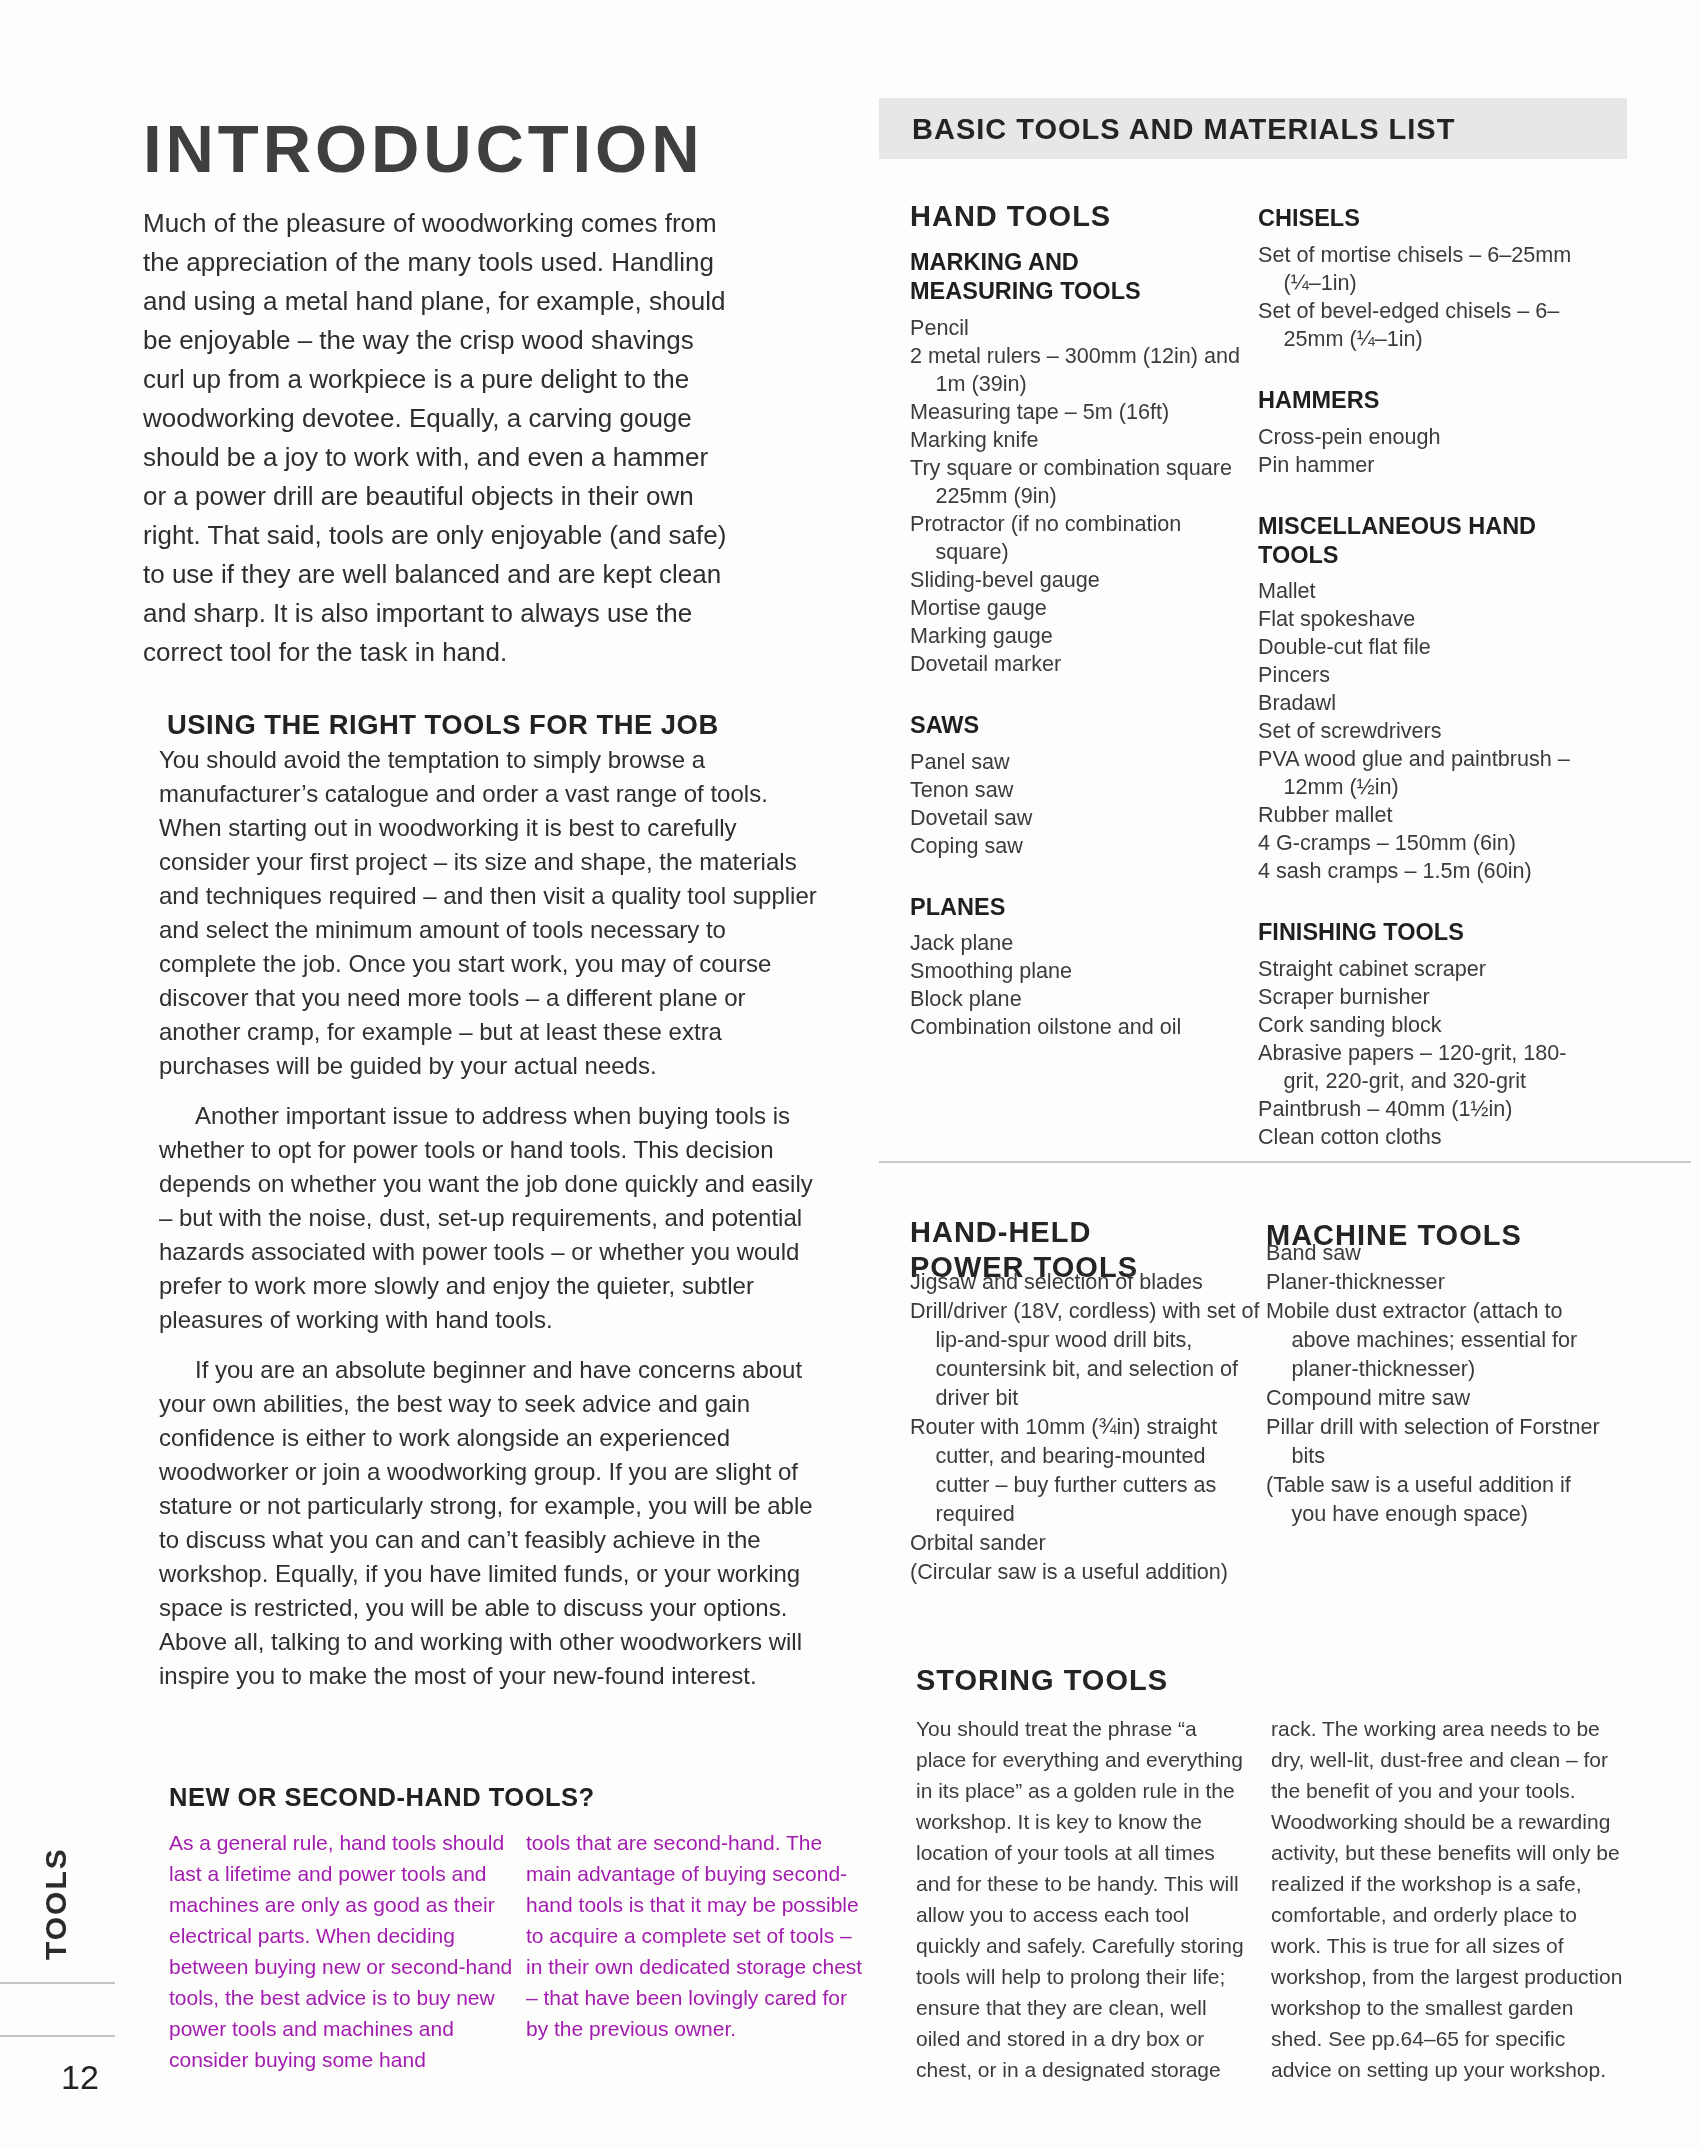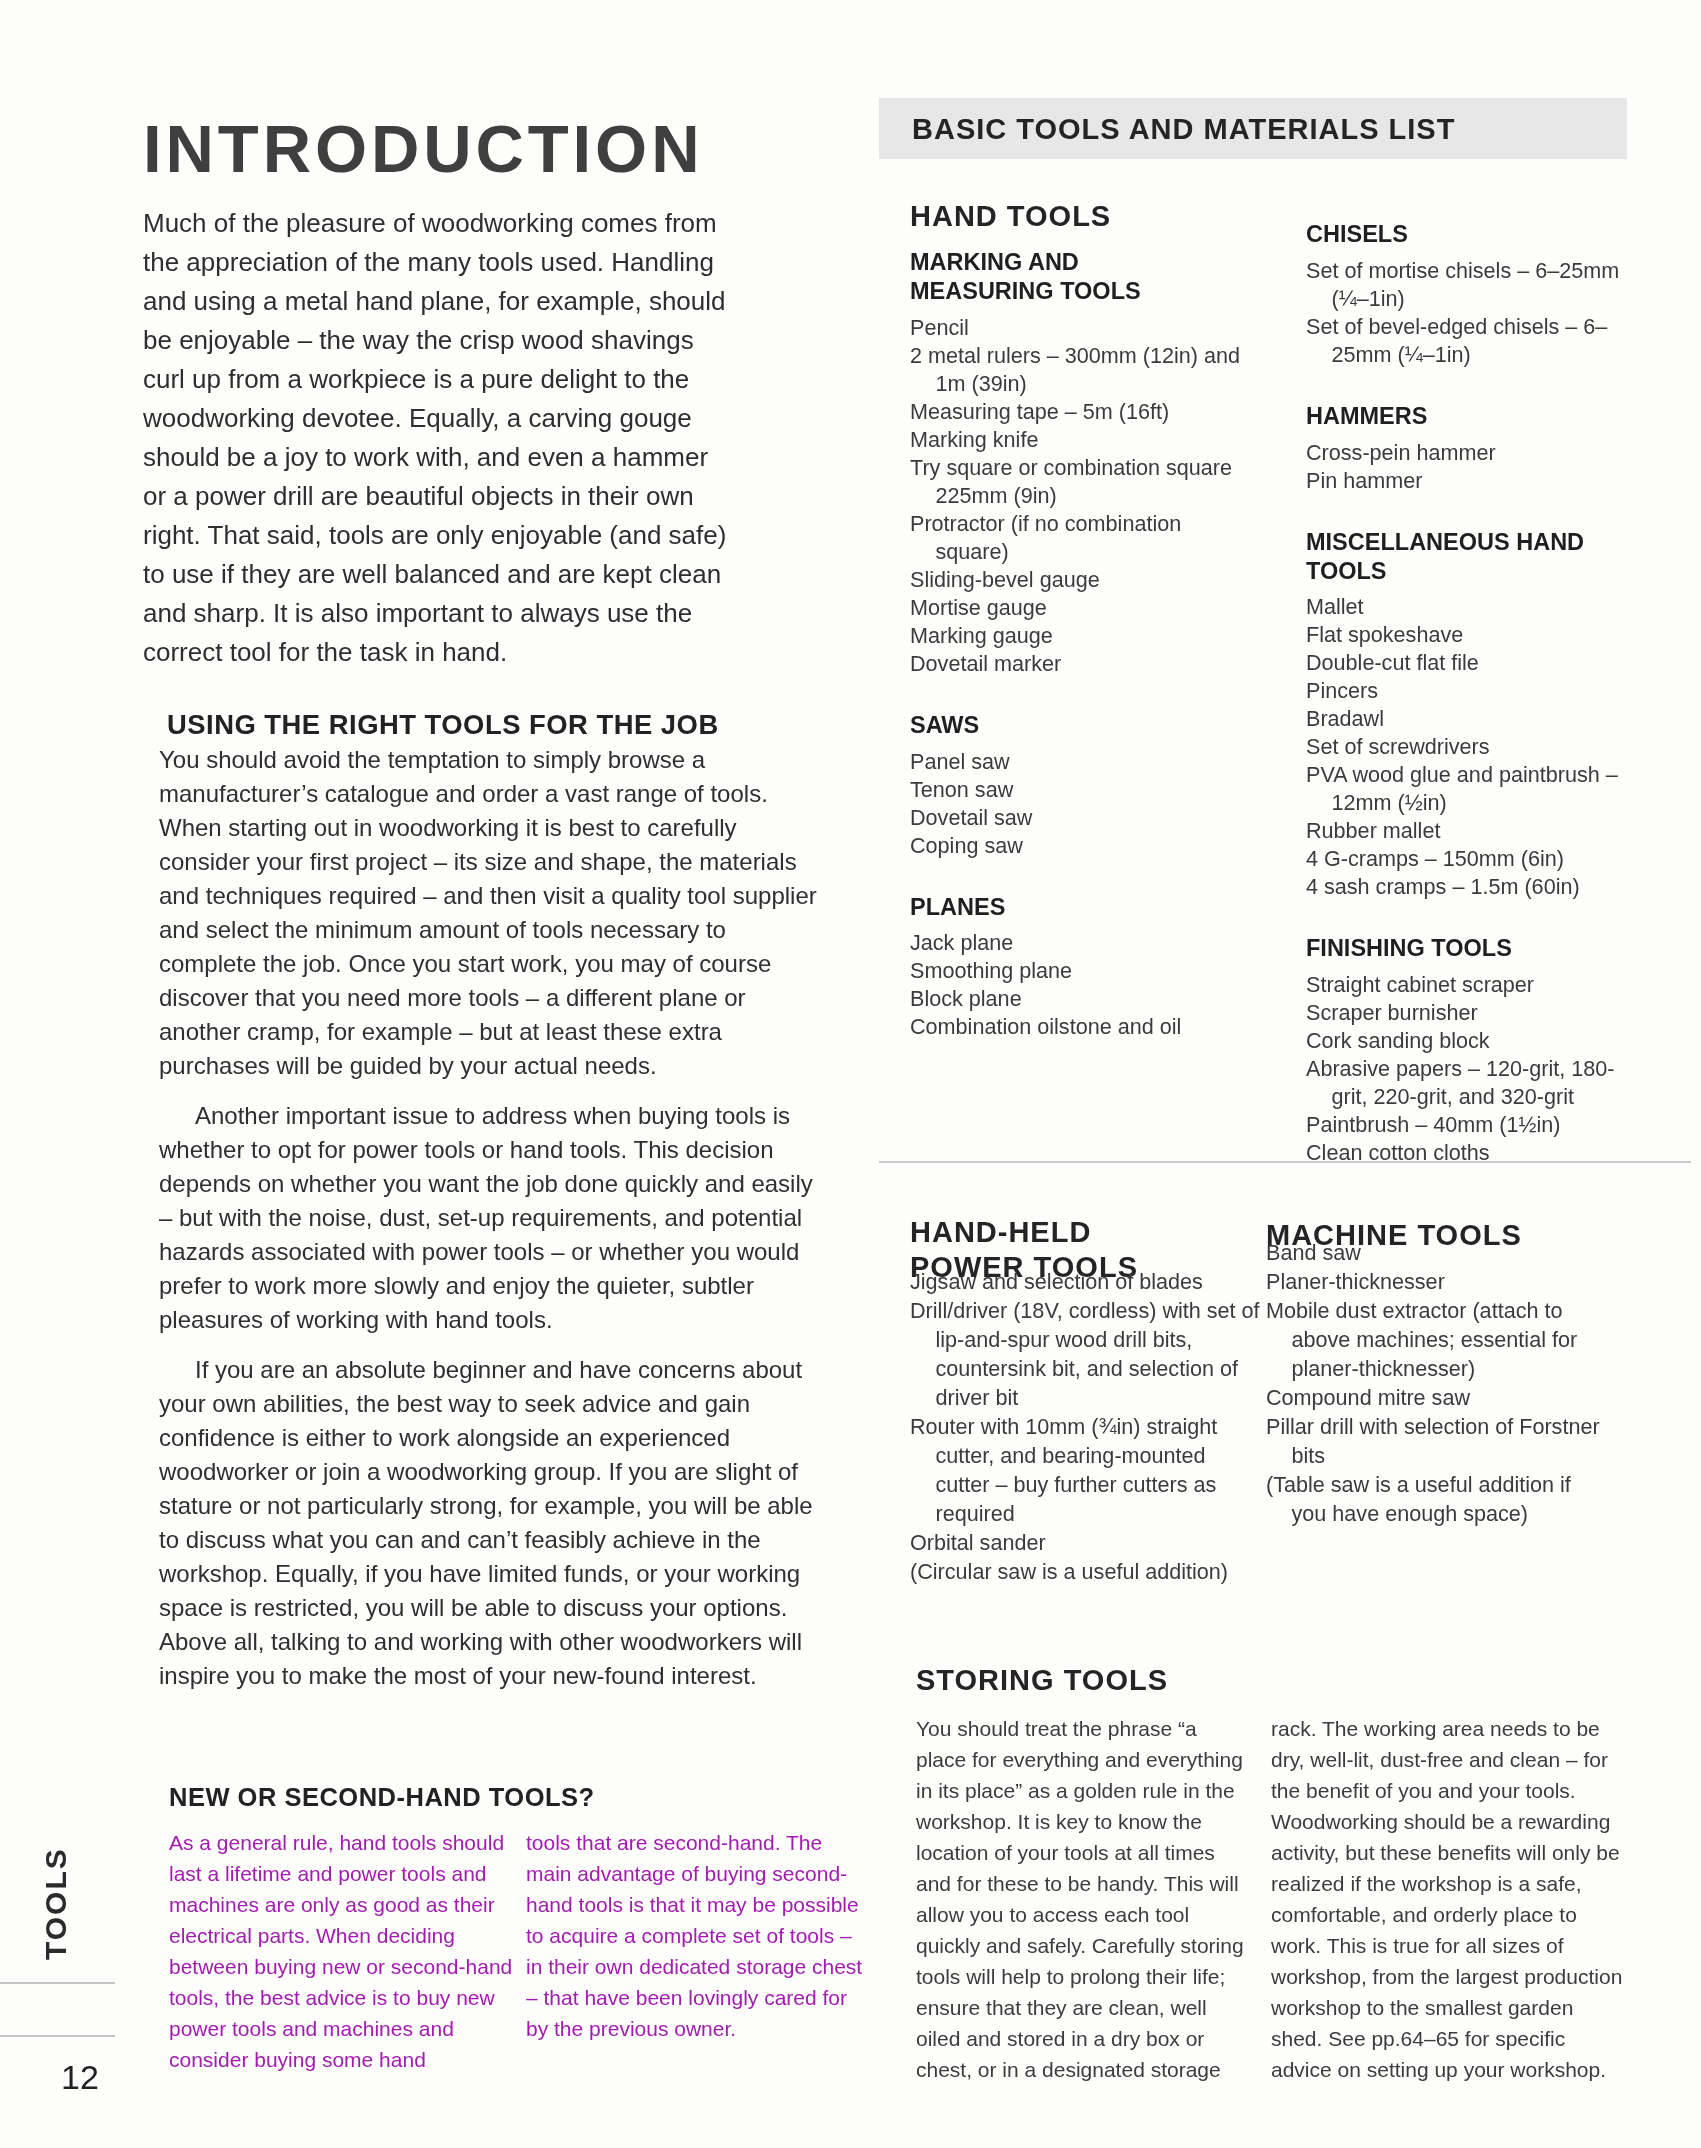--- a/index.html
+++ b/index.html
@@ -71,21 +71,21 @@
     position:absolute;font-size:29px;font-weight:800;
     letter-spacing:1px;color:#242424;line-height:35px;margin-top:26px;
   }
   .ht-head{left:910px;top:173px;}
   .pt-head{left:910px;top:1189px;width:245px;}
   .mt-head{left:1266px;top:1192px;}
   .st-head{left:916px;top:1637px;}
 
   .tool-col{position:absolute;}
   .ht-left{left:910px;top:204px;width:331px;margin-top:44px;}
-  .ht-right{left:1258px;top:220px;width:341px;margin-left:48px;}
+  .ht-right{left:1258px;top:204px;width:341px;}
   .group{margin-bottom:33px;}
   .group-head{
     font-size:23.5px;font-weight:700;color:#1f1f1f;
     line-height:29px;margin:0 0 7.8px 0;max-width:294px;
   }
   ul.tool-list{
     list-style:none;margin:0;padding:0;
     font-size:21.6px;line-height:28px;color:#3b3b3b;
   }
   ul.tool-list li{padding-left:25.5px;text-indent:-25.5px;margin:0;}
@@ -173,21 +173,21 @@
     <div class="group">
       <h3 class="group-head">CHISELS</h3>
       <ul class="tool-list">
           <li>Set of mortise chisels – 6–25mm (¼–1in)</li>
           <li>Set of bevel-edged chisels – 6–25mm (¼–1in)</li>
         </ul>
     </div>
     <div class="group">
       <h3 class="group-head">HAMMERS</h3>
       <ul class="tool-list">
-          <li>Cross-pein hammer</li>
+          <li>Cross-pein enough</li>
           <li>Pin hammer</li>
         </ul>
     </div>
     <div class="group">
       <h3 class="group-head">MISCELLANEOUS HAND TOOLS</h3>
       <ul class="tool-list">
           <li>Mallet</li>
           <li>Flat spokeshave</li>
           <li>Double-cut flat file</li>
           <li>Pincers</li>

